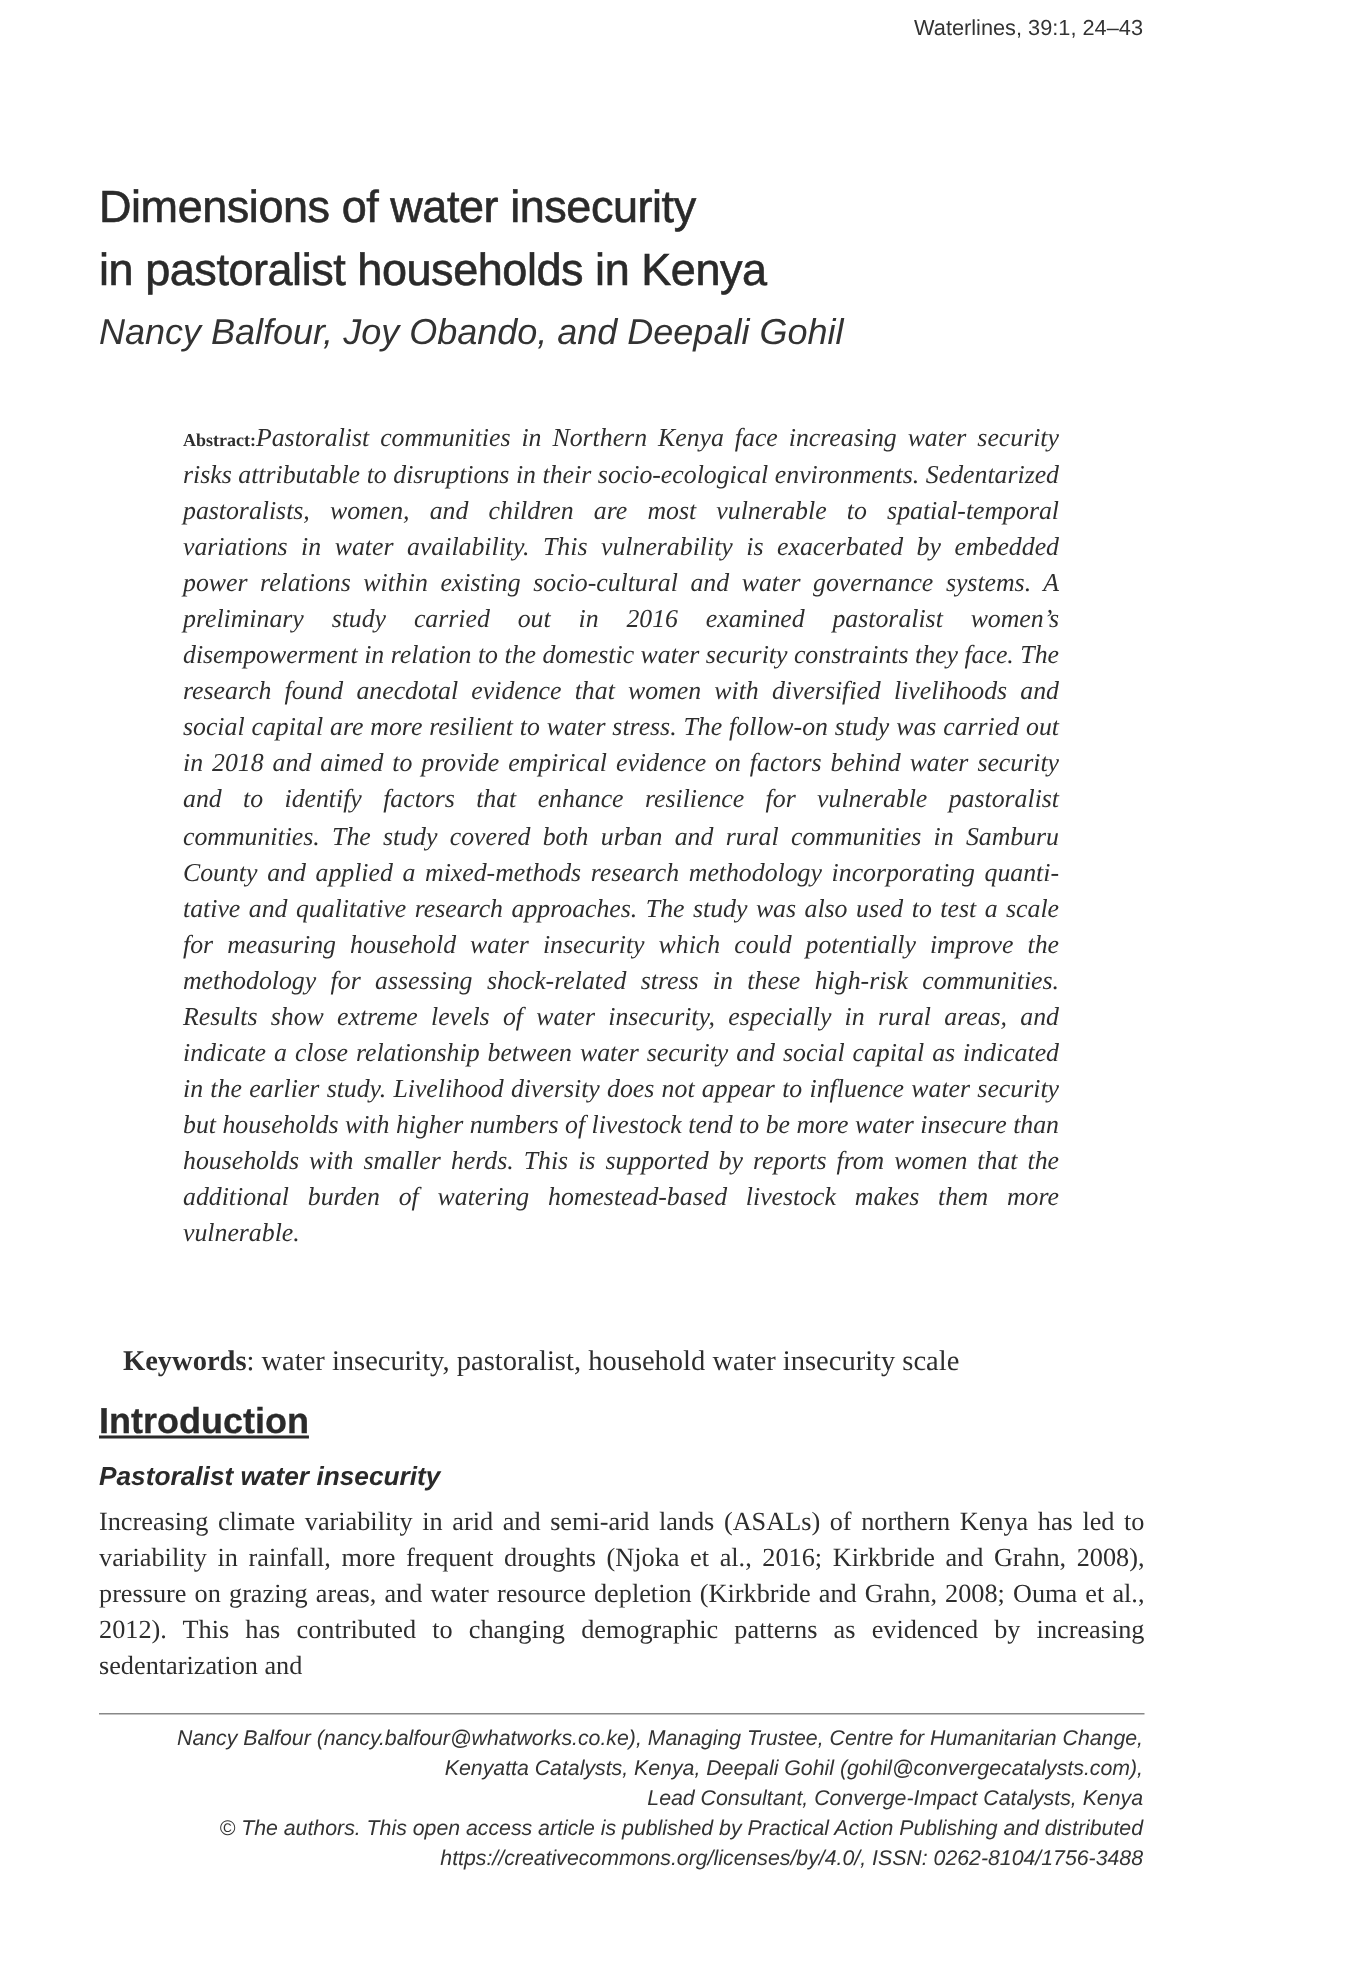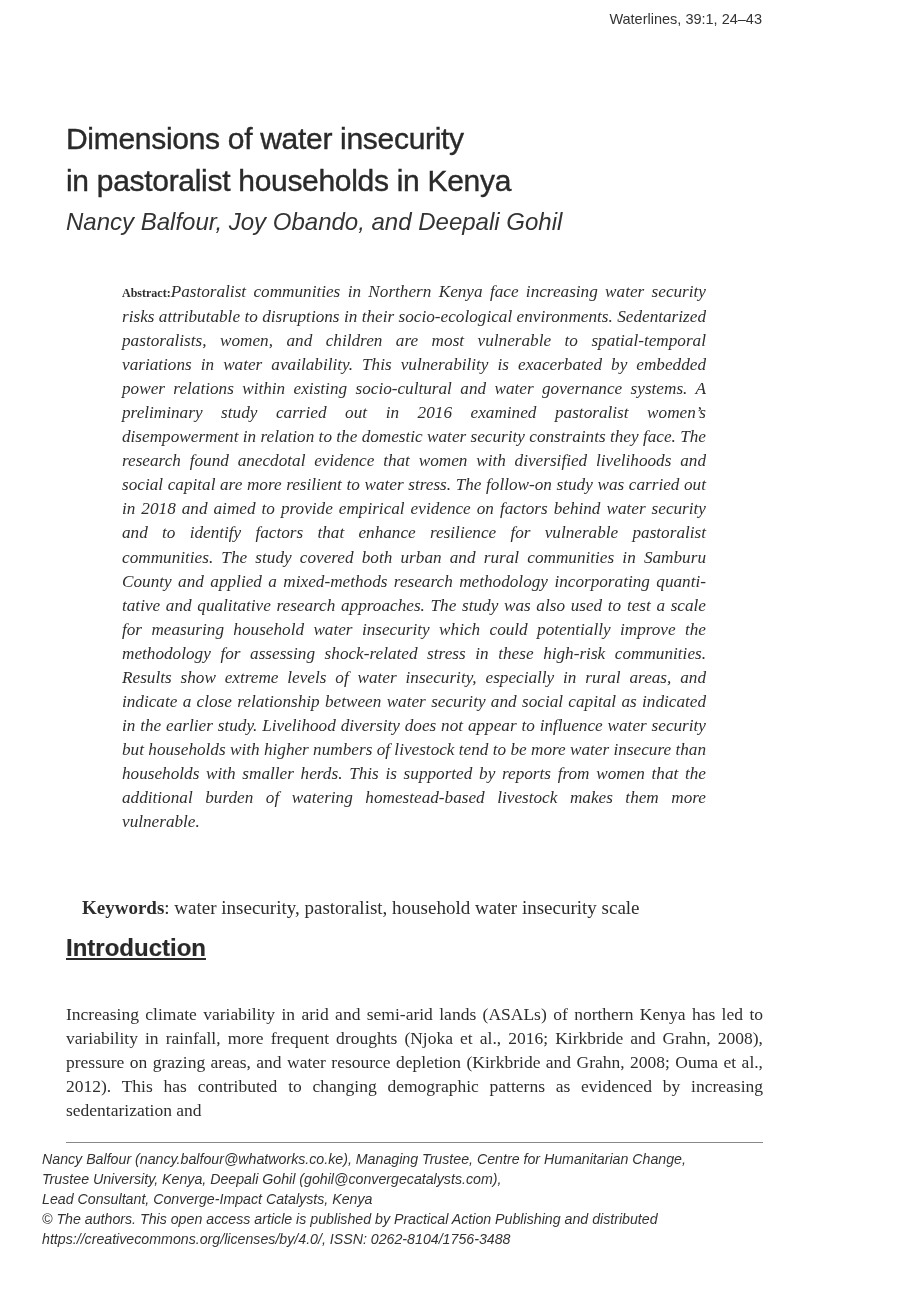--- a/index.html
+++ b/index.html
@@ -68,21 +68,21 @@
   }
 
   .footer-rule {
     position: absolute; left: 66px; top: 1142px; width: 697px; height: 0;
     border-top: 1.5px solid #888;
   }
   .footnote {
     position: absolute; right: 150px; top: 1149px; width: 720px;
     font-family: "Liberation Sans", sans-serif;
     font-style: italic; font-size: 14.2px; line-height: 20px;
-    color: #333; margin: 0;
+    text-align: right; color: #333; margin: 0;
   }
   .footnote span { display: block; white-space: nowrap; }
 </style>
 </head>
 <body>
 
 <div class="page">
 
   <div class="journal-info">
     <div>Waterlines, 39:1, 24–43</div>
@@ -98,26 +98,27 @@
   <p class="abstract">
     <span class="label">Abstract:</span><span class="text">Pastoralist communities in Northern Kenya face increasing water security risks attributable to disruptions in their socio-ecological environ­ments. Sedentarized pastoralists, women, and children are most vulnerable to spatial-temporal variations in water availability. This vulnerability is exacerbated by embedded power relations within existing socio-cultural and water governance systems. A preliminary study carried out in 2016 examined pastoralist women’s disempowerment in relation to the domestic water security constraints they face. The research found anecdotal evidence that women with diversified livelihoods and social capital are more resilient to water stress. The follow-on study was carried out in 2018 and aimed to provide empirical evidence on factors behind water security and to identify factors that enhance resilience for vulnerable pastoralist communities. The study covered both urban and rural communities in Samburu County and applied a mixed-methods research methodology incorporating quanti­tative and qualitative research approaches. The study was also used to test a scale for measuring household water insecurity which could potentially improve the methodology for assessing shock-related stress in these high-risk communities. Results show extreme levels of water insecurity, especially in rural areas, and indicate a close relationship between water security and social capital as indicated in the earlier study. Livelihood diversity does not appear to influence water security but households with higher numbers of livestock tend to be more water insecure than households with smaller herds. This is supported by reports from women that the additional burden of watering homestead-based livestock makes them more vulnerable.</span>
   </p>
 
   <p class="keywords">
     <span class="label">Keywords</span><span>: water insecurity, pastoralist, household water insecurity scale</span>
   </p>
 
   <h2 class="section-heading">Introduction</h2>
 
+  <h3 class="subsection-heading">Pastoralist water insecurity</h3>
 
   <p class="body-text">Increasing climate variability in arid and semi-arid lands (ASALs) of northern Kenya has led to variability in rainfall, more frequent droughts (Njoka et al., 2016; Kirkbride and Grahn, 2008), pressure on grazing areas, and water resource depletion (Kirkbride and Grahn, 2008; Ouma et al., 2012). This has contributed to changing demographic patterns as evidenced by increasing sedentarization and</p>
 
   <div class="footer-rule"></div>
 
   <p class="footnote">
     <span>Nancy Balfour (nancy.balfour@whatworks.co.ke), Managing Trustee, Centre for Humanitarian Change,</span>
-    <span>Trustee University, Kenya, Deepali Gohil (gohil@convergecatalysts.com),</span>
+    <span>Kenyatta Catalysts, Kenya, Deepali Gohil (gohil@convergecatalysts.com),</span>
     <span>Lead Consultant, Converge-Impact Catalysts, Kenya</span>
     <span>© The authors. This open access article is published by Practical Action Publishing and distributed</span>
     <span>https://creativecommons.org/licenses/by/4.0/, ISSN: 0262-8104/1756-3488</span>
   </p>
 
 </div>
 
 </body></html>

